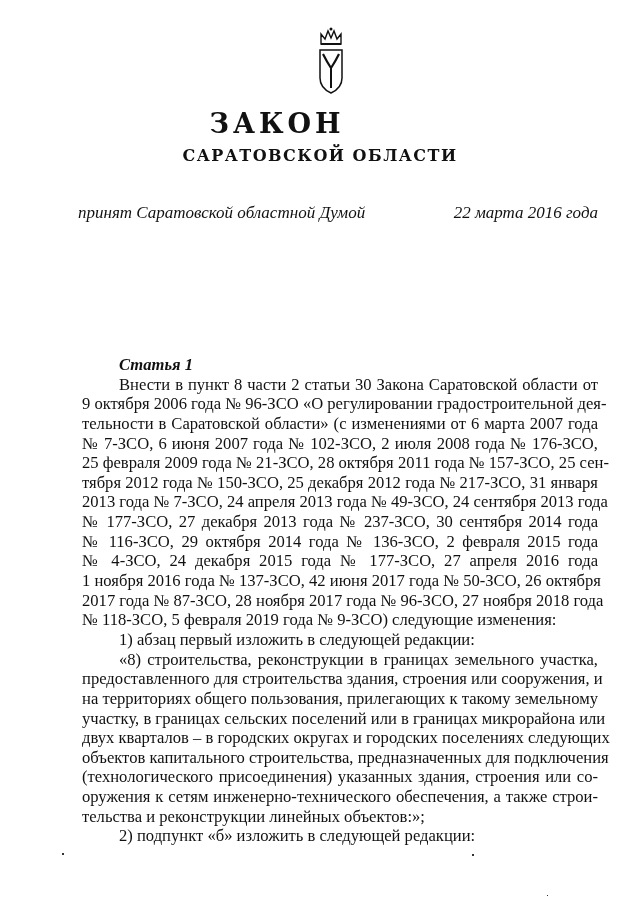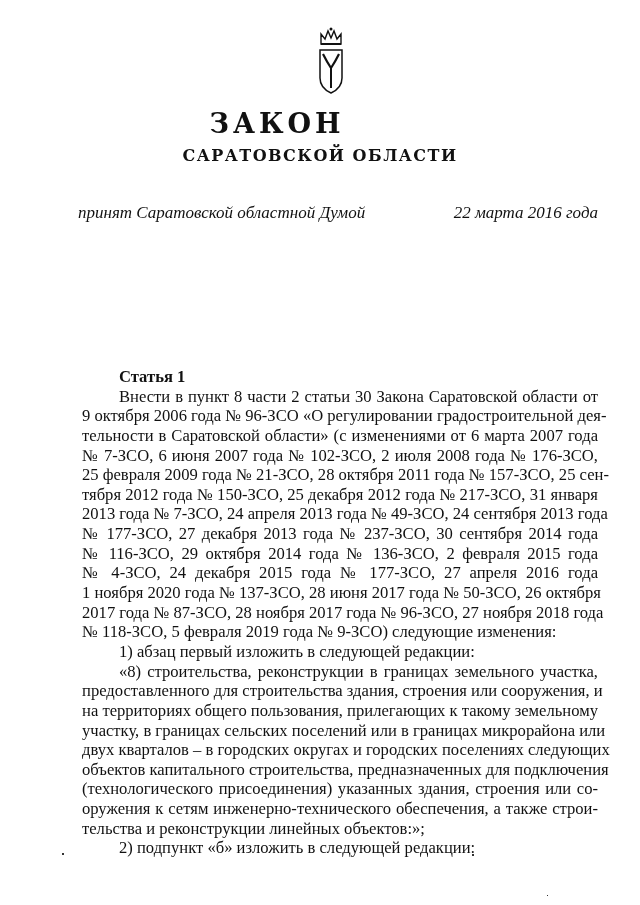--- a/index.html
+++ b/index.html
@@ -24,21 +24,21 @@
       position: absolute; left: 80px; width: 520px; top: 245px; text-align: center;
       font-family: "Liberation Serif", serif; font-weight: bold; font-size: 19.5px; line-height: 23.5px; color: #111;
     }
     .body-text {
       position: absolute; left: 82px; top: 355px; width: 516px;
       font-family: "Liberation Serif", serif; font-size: 16.6px; line-height: 19.65px; color: #111;
     }
     .body-text .line { display: block; white-space: nowrap; text-align: justify; text-align-last: justify; height: 19.65px; }
     .body-text .line.last { text-align-last: left; }
     .body-text .indent { padding-left: 37px; }
-    .article-title { font-weight: bold; padding-left: 37px; display: block; height: 19.65px; margin-top: 12px; }
+    .article-title { font-style: italic; font-weight: bold; padding-left: 37px; display: block; height: 19.65px; }
     .speck { position: absolute; width: 2px; height: 2px; background: #333; }
   </style>
 </head>
 <body>
 
 <div class="page">
 
   <svg class="emblem" viewBox="0 0 26 70">
 
     <path d="M3 18 L3 8 L7 13 L10 5 L13 12 L16 5 L19 13 L23 8 L23 18 Z" fill="none" stroke="#111" stroke-width="1.4"></path>
@@ -66,21 +66,21 @@
         <span class="line indent">Внести в пункт 8 части 2 статьи 30 Закона Саратовской области от</span>
         <span class="line">9 октября 2006 года № 96-ЗСО «О регулировании градостроительной дея-</span>
         <span class="line">тельности в Саратовской области» (с изменениями от 6 марта 2007 года</span>
         <span class="line">№ 7-ЗСО, 6 июня 2007 года № 102-ЗСО, 2 июля 2008 года № 176-ЗСО,</span>
         <span class="line">25 февраля 2009 года № 21-ЗСО, 28 октября 2011 года № 157-ЗСО, 25 сен-</span>
         <span class="line">тября 2012 года № 150-ЗСО, 25 декабря 2012 года № 217-ЗСО, 31 января</span>
         <span class="line">2013 года № 7-ЗСО, 24 апреля 2013 года № 49-ЗСО, 24 сентября 2013 года</span>
         <span class="line">№ 177-ЗСО, 27 декабря 2013 года № 237-ЗСО, 30 сентября 2014 года</span>
         <span class="line">№ 116-ЗСО, 29 октября 2014 года № 136-ЗСО, 2 февраля 2015 года</span>
         <span class="line">№ 4-ЗСО, 24 декабря 2015 года № 177-ЗСО, 27 апреля 2016 года</span>
-        <span class="line">1 ноября 2020 года № 137-ЗСО, 28 июня 2017 года № 50-ЗСО, 26 октября</span>
+        <span class="line">1 ноября 2016 года № 137-ЗСО, 42 июня 2017 года № 50-ЗСО, 26 октября</span>
         <span class="line">2017 года № 87-ЗСО, 28 ноября 2017 года № 96-ЗСО, 27 ноября 2018 года</span>
         <span class="line last">№ 118-ЗСО, 5 февраля 2019 года № 9-ЗСО) следующие изменения:</span>
         <span class="line indent last">1) абзац первый изложить в следующей редакции:</span>
         <span class="line indent">«8) строительства, реконструкции в границах земельного участка,</span>
         <span class="line">предоставленного для строительства здания, строения или сооружения, и</span>
         <span class="line">на территориях общего пользования, прилегающих к такому земельному</span>
         <span class="line">участку, в границах сельских поселений или в границах микрорайона или</span>
         <span class="line">двух кварталов – в городских округах и городских поселениях следующих</span>
         <span class="line">объектов капитального строительства, предназначенных для подключения</span>
         <span class="line">(технологического присоединения) указанных здания, строения или со-</span>

